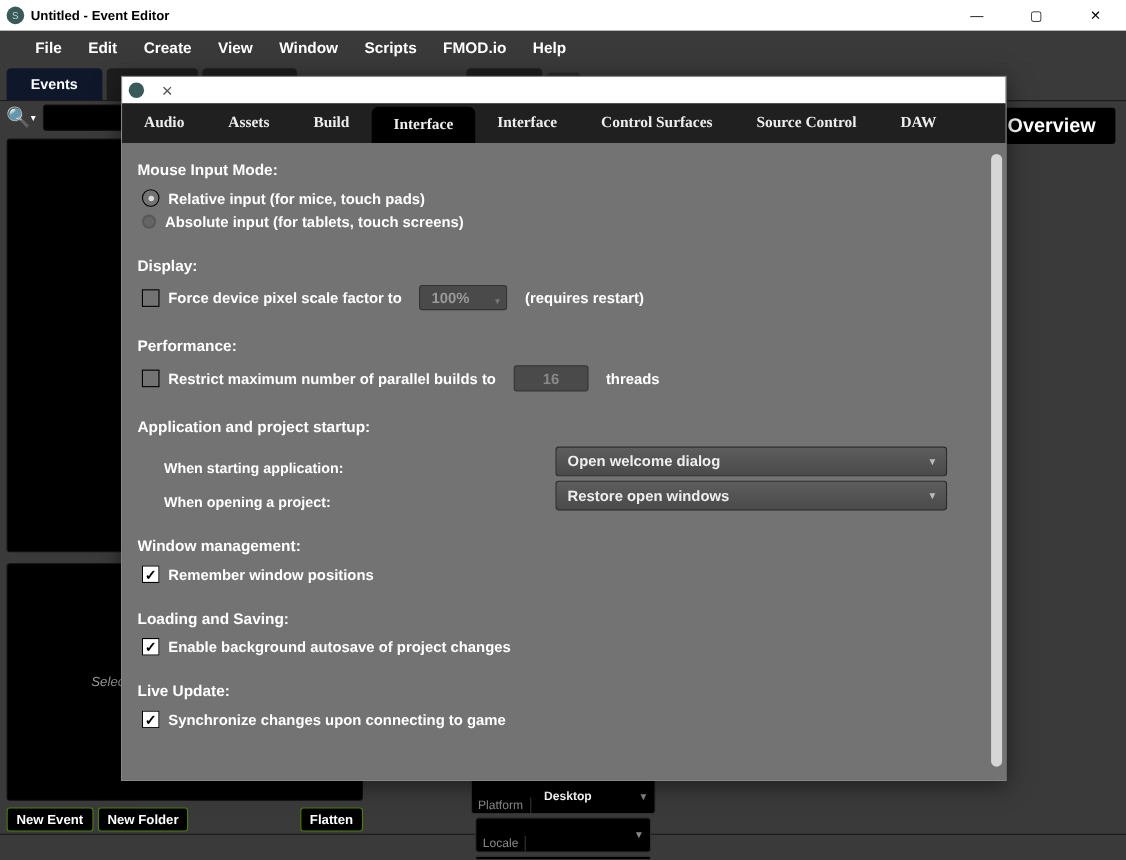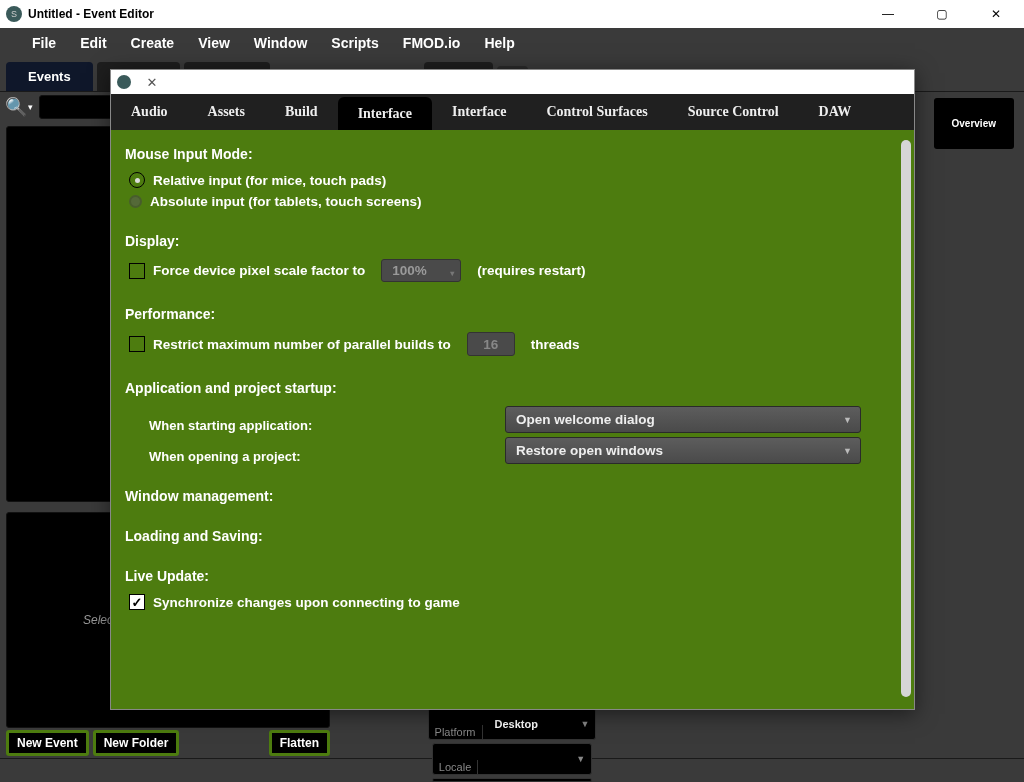--- a/index.html
+++ b/index.html
@@ -25,59 +25,59 @@
 .main-tab.plus { padding: 5px 12px; background:#2a2a2a;}
 
 
 .left-panel { position: absolute; top: 92px; left: 0; width: 336px; bottom: 24px; background: #3a3a3a; }
 .search-row { display:flex; align-items:center; padding:3px 5px 8px 5px; gap:6px;}
 .search-icon { width: 28px; height: 24px; color:#fff; font-size:18px; display:flex;align-items:center;justify-content:center;}
 .search-input { flex:1; height:24px; background:#000; border:1px solid #111; border-radius:3px; color:#fff; padding:0 6px;}
 .events-list { position:absolute; top:34px; left:6px; right:6px; bottom:256px; background:#000; border:1px solid #111; border-radius:3px;}
 .events-lower { position:absolute; left:6px; right:6px; bottom:30px; height:216px; background:#000; border:1px solid #111; border-radius:3px; display:flex;align-items:center;justify-content:flex-start; padding-left:76px; color:#999; font-size:12px; font-style:italic;}
 .events-buttons { position:absolute; left:6px; right:6px; bottom:2px; display:flex; gap:4px;}
-.small-btn { background:#000; border:3px solid #4d7c0f; color:#fff; padding:3px 8px; font-size:12px; border-radius:3px; cursor:pointer; font-weight:600;}
+.small-btn { background:#000; border:1px solid #4d7c0f; color:#fff; padding:3px 8px; font-size:12px; border-radius:3px; cursor:pointer; font-weight:600;}
 .small-btn.flatten { margin-left:auto;}
 
 
-.right-overview { position:absolute; top:98px; right:10px; color:#fff; font-size:10px; font-weight:600; background:#000; padding:20px 18px; border-radius:3px;}
+.right-overview { position:absolute; top:98px; right:10px; color:#fff; font-size:18px; font-weight:600; background:#000; padding:6px 18px; border-radius:3px;}
 
 
 .statusbar { position:absolute; bottom:0; left:0; right:0; height:24px; background:#3a3a3a; border-top:1px solid #1a1a1a; display:flex; align-items:center; justify-content:flex-end; padding:0 6px; gap:3px;flex-direction:column;}
 .status-btn { background:#000; border:1px solid #333; color:#ccc; font-size:11px; padding:1px 8px; border-radius:3px; display:flex; align-items:center; gap:4px; cursor:pointer;}
 .status-btn .caret { font-size:9px; color:#888;}
 .status-btn.combo { padding:0; }
 .status-btn.combo .lbl { padding:1px 6px; border-right:1px solid #333; color:#888;margin-top:16px;}
 .status-btn.combo .val { padding:1px 8px; font-weight:600; color:#fff; min-width:90px;}
 .status-btn.empty { width:160px; height:18px;}
 
 
 .prefs { position:absolute; top:69px; left:110px; width:805px; height:641px; background:#5a5a5a; border:1px solid #888; box-shadow:0 4px 20px rgba(0,0,0,.5); display:flex; flex-direction:column;}
 .prefs-titlebar { height:24px; background:#fff; color:#000; display:flex; align-items:center; padding:0 6px; font-size:12px;}
 .prefs-titlebar .icon { width:14px;height:14px;border-radius:50%;background:#3a5a5a;margin-right:6px;}
 .prefs-titlebar .t { flex:1;}
 .prefs-titlebar .close { width:30px; text-align:center; color:#555; font-size:13px; cursor:pointer;}
 .prefs-tabs { height:36px; background:#202020; display:flex; align-items:stretch;}
 .prefs-tab { flex:0 0 auto; padding:0 20px; display:flex; align-items:center; color:#eee; font-size:14px; font-weight:600; cursor:pointer;font-family:Liberation Serif, serif;}
 .prefs-tab.active { background:#000; border-top-left-radius:6px; border-top-right-radius:6px; margin-top:3px; padding-top:0; margin-bottom:0;}
-.prefs-body { flex:1; background:#4d7c0f; padding:16px 22px 12px 14px; overflow:hidden; position:relative;}
+.prefs-body { flex:1; background:#737373; padding:16px 22px 12px 14px; overflow:hidden; position:relative;}
 .prefs-scroll { position:absolute; top:10px; right:3px; bottom:12px; width:10px; background:#d6d6d6; border-radius:5px;}
 .prefs-content { color:#fff; font-size:13px; padding-right:18px; height:100%; overflow:hidden;}
 .sect-title { font-weight:700; font-size:14px; margin-bottom:10px;}
 .sect { margin-bottom:24px;}
 .radio-row, .chk-row { display:flex; align-items:center; gap:8px; margin:6px 0 6px 4px; font-weight:700; font-size:13.5px;}
 .radio { width:13px; height:13px; border-radius:50%; border:2px solid #333; background:#5a5a5a; display:flex;align-items:center;justify-content:center;}
 .radio.chk::after { content:""; width:5px;height:5px;border-radius:50%;background:#ddd;}
 .radio.empty { border-color:#444; opacity:.55;}
 .chk { width:16px; height:16px; border:1px solid #000; background:transparent; display:flex;align-items:center;justify-content:center;}
 .chk.on { background:#fff;}
 .chk.on::after { content:"✓"; color:#000; font-size:13px; font-weight:900;}
 .inline-select { display:inline-flex; align-items:flex-end; background:#4a4a4a; border:1px solid #333; border-radius:3px; padding:3px 20px 3px 10px; color:#9a9a9a; font-weight:700; position:relative; min-width:80px; margin:0 8px;}
 .inline-select .tiny-caret { position:absolute; right:6px; font-size:8px; color:#777;}
-.num-input { display:inline-flex;align-items:center;justify-content:center; background:#4a4a4a; border:1px solid #333; border-radius:3px; width:48px; height:24px; color:#888; font-weight:700; margin:0 8px;}
+.num-input { display:inline-flex;align-items:center;justify-content:center; background:#4a4a4a; border:1px solid #333; border-radius:3px; width:68px; height:24px; color:#888; font-weight:700; margin:0 8px;}
 .row-label { font-weight:700;}
 .suffix { font-weight:700;}
 .startup-row { display:flex; align-items:flex-end; margin:4px 0 4px 24px;}
 .startup-row .lbl { width:356px; font-weight:700;}
 .dropdown { flex:0 0 356px; background:linear-gradient(#5d5d5d,#4a4a4a); border:1px solid #2a2a2a; border-radius:3px; padding:5px 26px 5px 10px; color:#eee; font-weight:700; position:relative; font-size:13.5px;}
 .dropdown .dd-caret { position:absolute; right:8px; top:50%; transform:translateY(-50%); font-size:9px; color:#bbb;}
 </style>
 </head>
 <body>
 
@@ -213,24 +213,32 @@
           <span class="lbl">When opening a project:</span>
           <div class="dropdown">
             <span>Restore open windows</span>
             <span class="dd-caret">▼</span>
           </div>
         </div>
       </div>
 
       <div class="sect">
         <div class="sect-title">Window management:</div>
+        <div class="chk-row">
+          <span class="chk on"></span>
+          <span class="row-label">Remember window positions</span>
+        </div>
       </div>
 
       <div class="sect">
         <div class="sect-title">Loading and Saving:</div>
+        <div class="chk-row">
+          <span class="chk on"></span>
+          <span class="row-label">Enable background autosave of project changes</span>
+        </div>
       </div>
 
       <div class="sect" style="margin-bottom:0">
         <div class="sect-title">Live Update:</div>
         <div class="chk-row">
           <span class="chk on"></span>
           <span class="row-label">Synchronize changes upon connecting to game</span>
         </div>
       </div>
 

